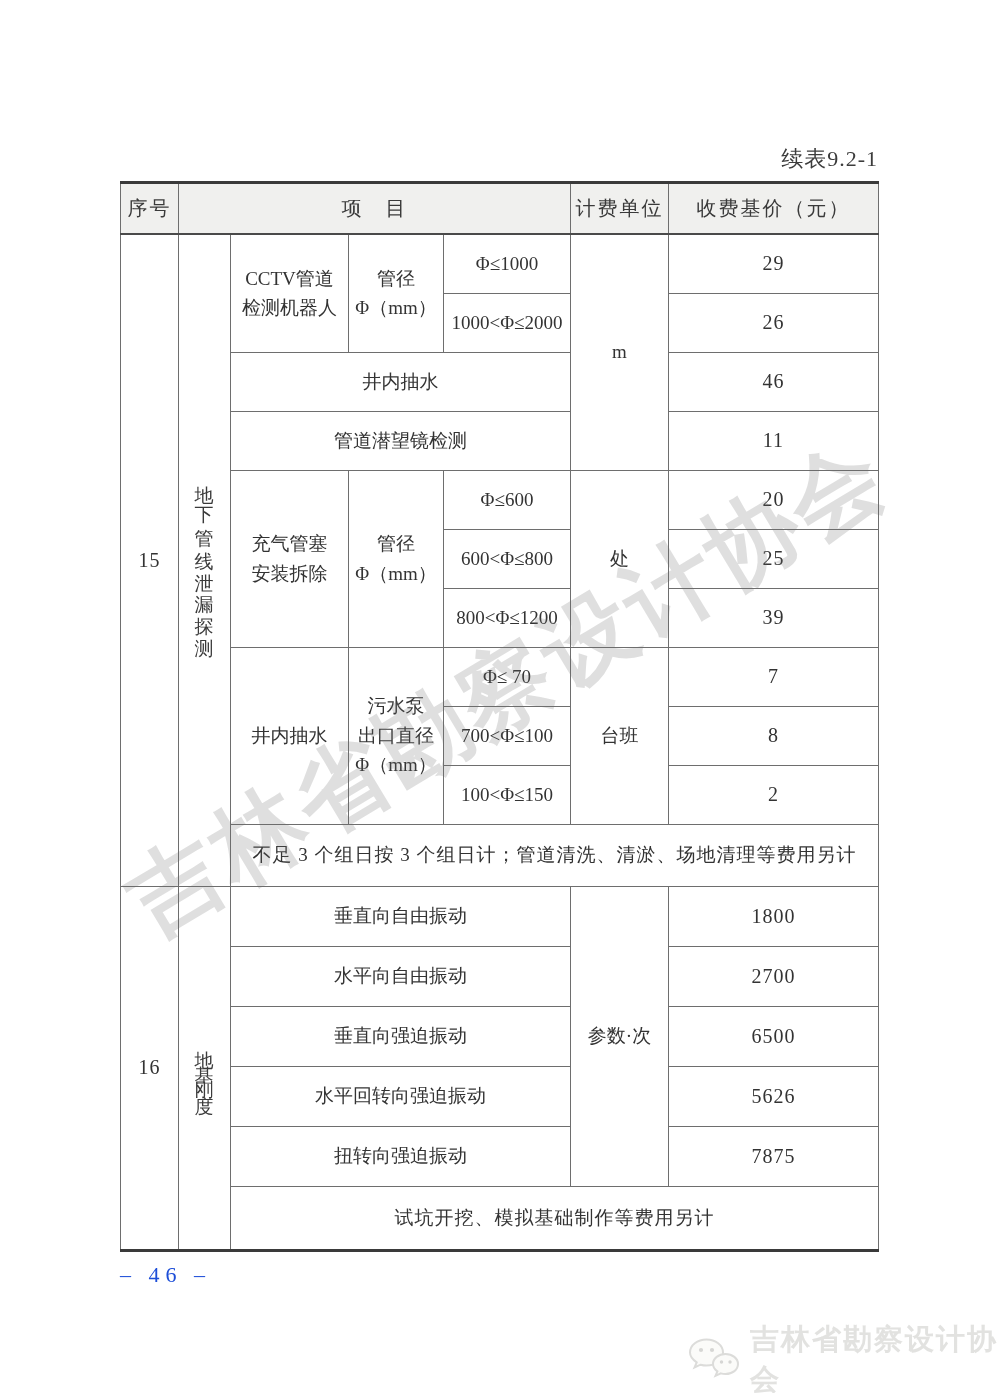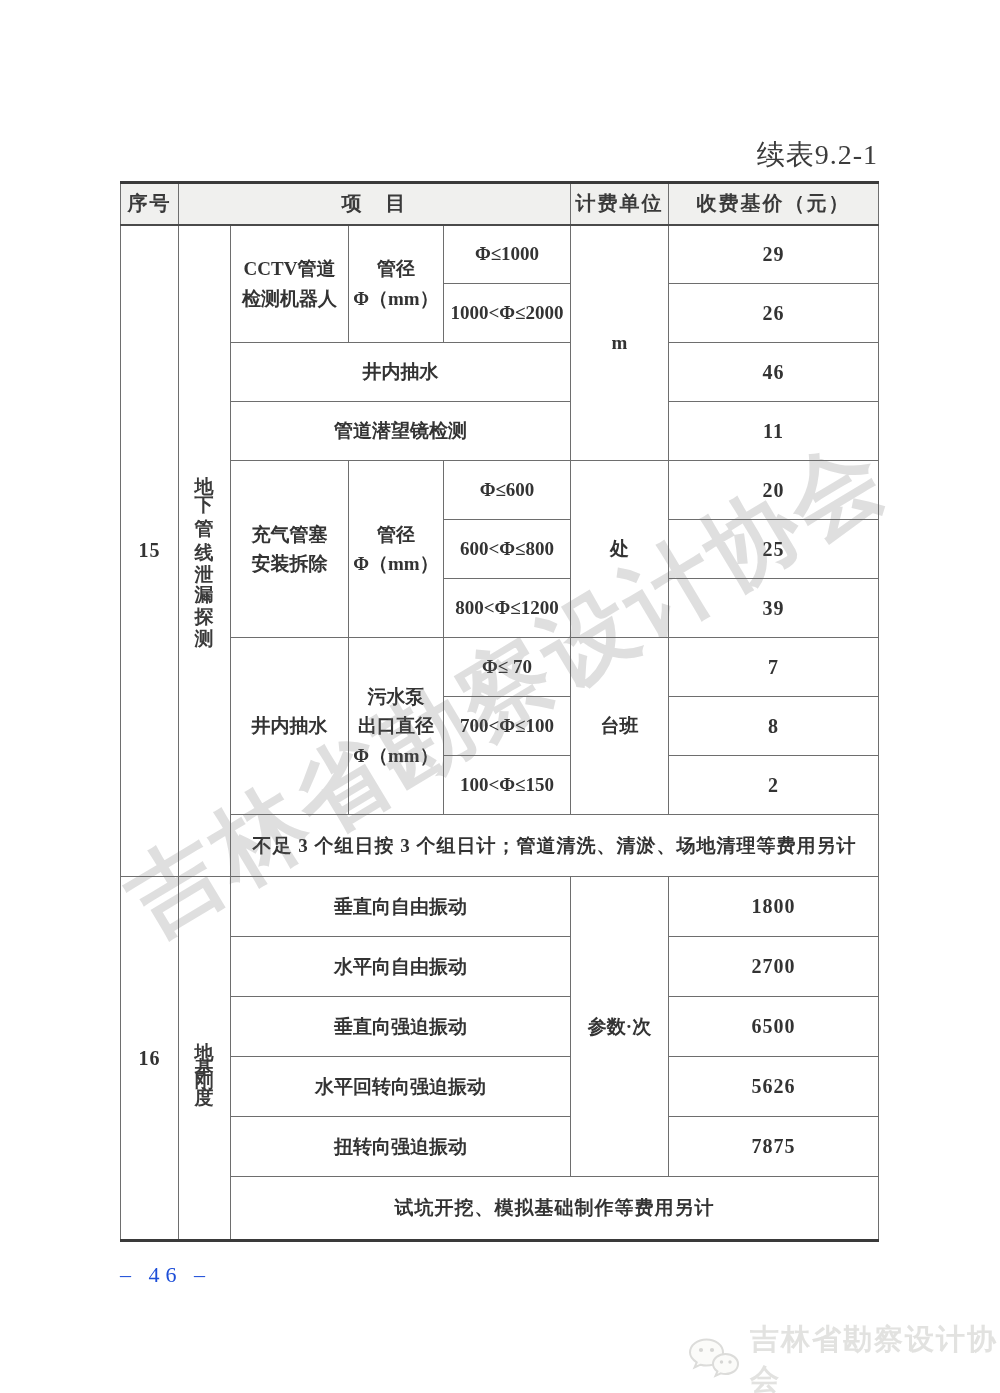--- a/index.html
+++ b/index.html
@@ -3,30 +3,30 @@
 <meta charset="utf-8">
 <style>
   html,body{margin:0;padding:0;}
   body{
     width:1000px;height:1393px;position:relative;background:#ffffff;
     font-family:"Liberation Serif","DejaVu Serif",serif;color:#2e2e2e;
     overflow:hidden;
   }
   
   .cont-label{
-    position:absolute;top:136px;right:122px;font-size:28px;letter-spacing:1px;color:#3c3c3c;
+    position:absolute;top:144px;right:122px;font-size:22px;letter-spacing:1px;color:#3c3c3c;
   }
   
   table.fee{
     position:absolute;left:120px;top:181px;border-collapse:collapse;table-layout:fixed;
     width:758px;font-size:19px;color:#333;
   }
   table.fee td,table.fee th{
     border:1px solid #6e6e6e;text-align:center;vertical-align:middle;
-    padding:2px 4px;font-weight:bold;overflow:hidden;margin-top:12px;
+    padding:11px 4px;font-weight:normal;overflow:hidden;margin-top:12px;
   }
   table.fee{border-top:3px solid #3a3a3a;border-bottom:3px solid #3a3a3a;}
   tr.hdr th{
     background:#f0f0ee;font-size:20px;letter-spacing:2px;color:#3a3a3a;
     border-bottom:2px solid #4a4a4a;
   }
   tr.hdr{height:42px;}
   tr.data{height:59px;}
   tr.data16{height:60px;}
   tr.note{height:62px;}

